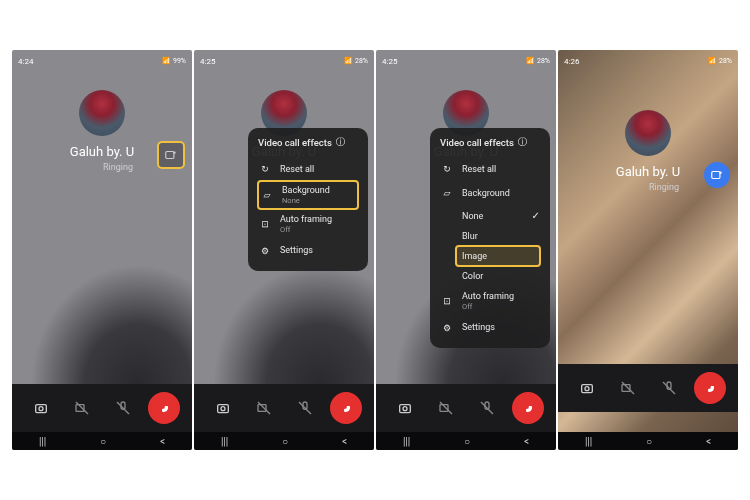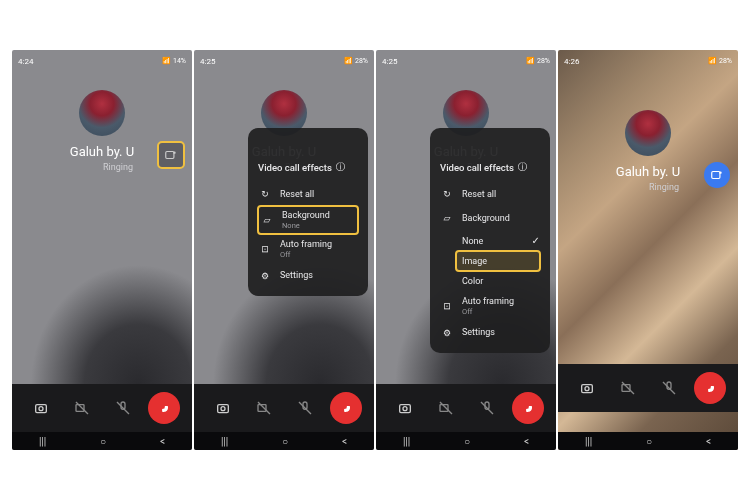--- a/index.html
+++ b/index.html
@@ -90,21 +90,20 @@
     color: #e8e8ea;
     font-size: 9px;
   }
   .panel-title {
     font-size: 9.5px;
     font-weight: 500;
     margin-bottom: 8px;
     display:flex;
     align-items:center;
     gap:4px;
-    margin-top:25px;
   }
   .panel-row {
     display: flex;
     align-items: center;
     gap: 8px;
     padding: 5px 0;
   }
   .panel-row .ico {
     width: 14px;
     height: 14px;
@@ -158,21 +157,21 @@
     height:140px;
     background: radial-gradient(ellipse at 70% 100%, #2a2a2e 0%, #3a3a3e 30%, transparent 60%);
   }
 </style>
 </head>
 <body>
 
 <div class="phone">
   <div class="statusbar">
     <span>4:24</span>
-    <span class="right">📶 <span>14%</span></span>
+    <span class="right">📶 <span>99%</span></span>
   </div>
   <div class="content">
     <div class="selfie"></div>
     <div class="avatar"></div>
     <div class="caller-name">Galuh by. U</div>
     <div class="call-status">Ringing</div>
     <div class="effects-btn hl">
       <svg width="14" height="14" viewBox="0 0 24 24" fill="#ccc">
           <rect x="3" y="6" width="14" height="12" rx="2" fill="none" stroke="#ccc" stroke-width="2"></rect>
           <circle cx="18" cy="8" r="2"></circle>
@@ -311,20 +310,23 @@
         <span class="ico">▱</span>
         <span class="txt">
             <span>Background</span>
           </span>
       </div>
       <div class="sub-options">
         <div class="sub-opt">
             <span>None</span>
             <span class="check">✓</span>
           </div>
+        <div class="sub-opt">
+            <span>Blur</span>
+          </div>
         <div class="sub-opt hl">
             <span>Image</span>
           </div>
         <div class="sub-opt">
             <span>Color</span>
           </div>
       </div>
       <div class="panel-row">
         <span class="ico">⊡</span>
         <span class="txt">

